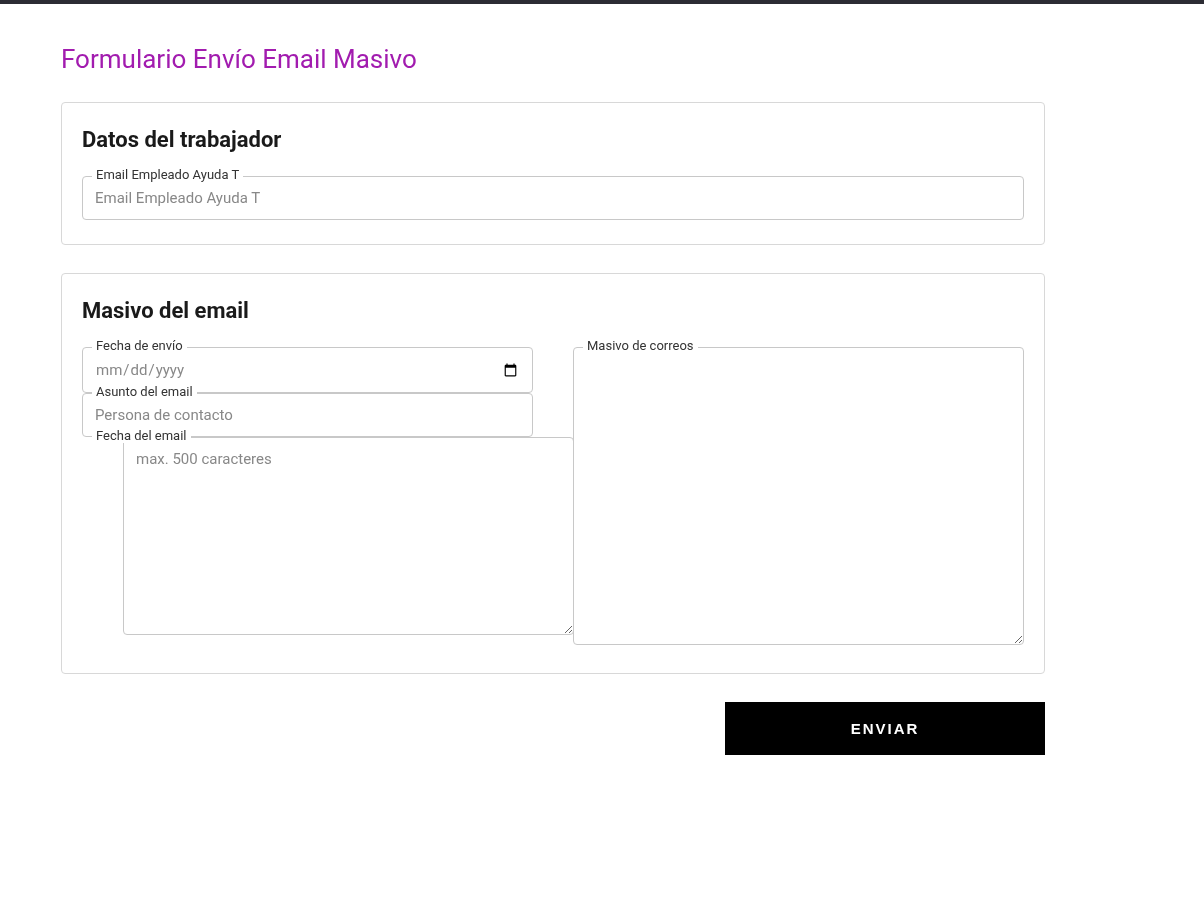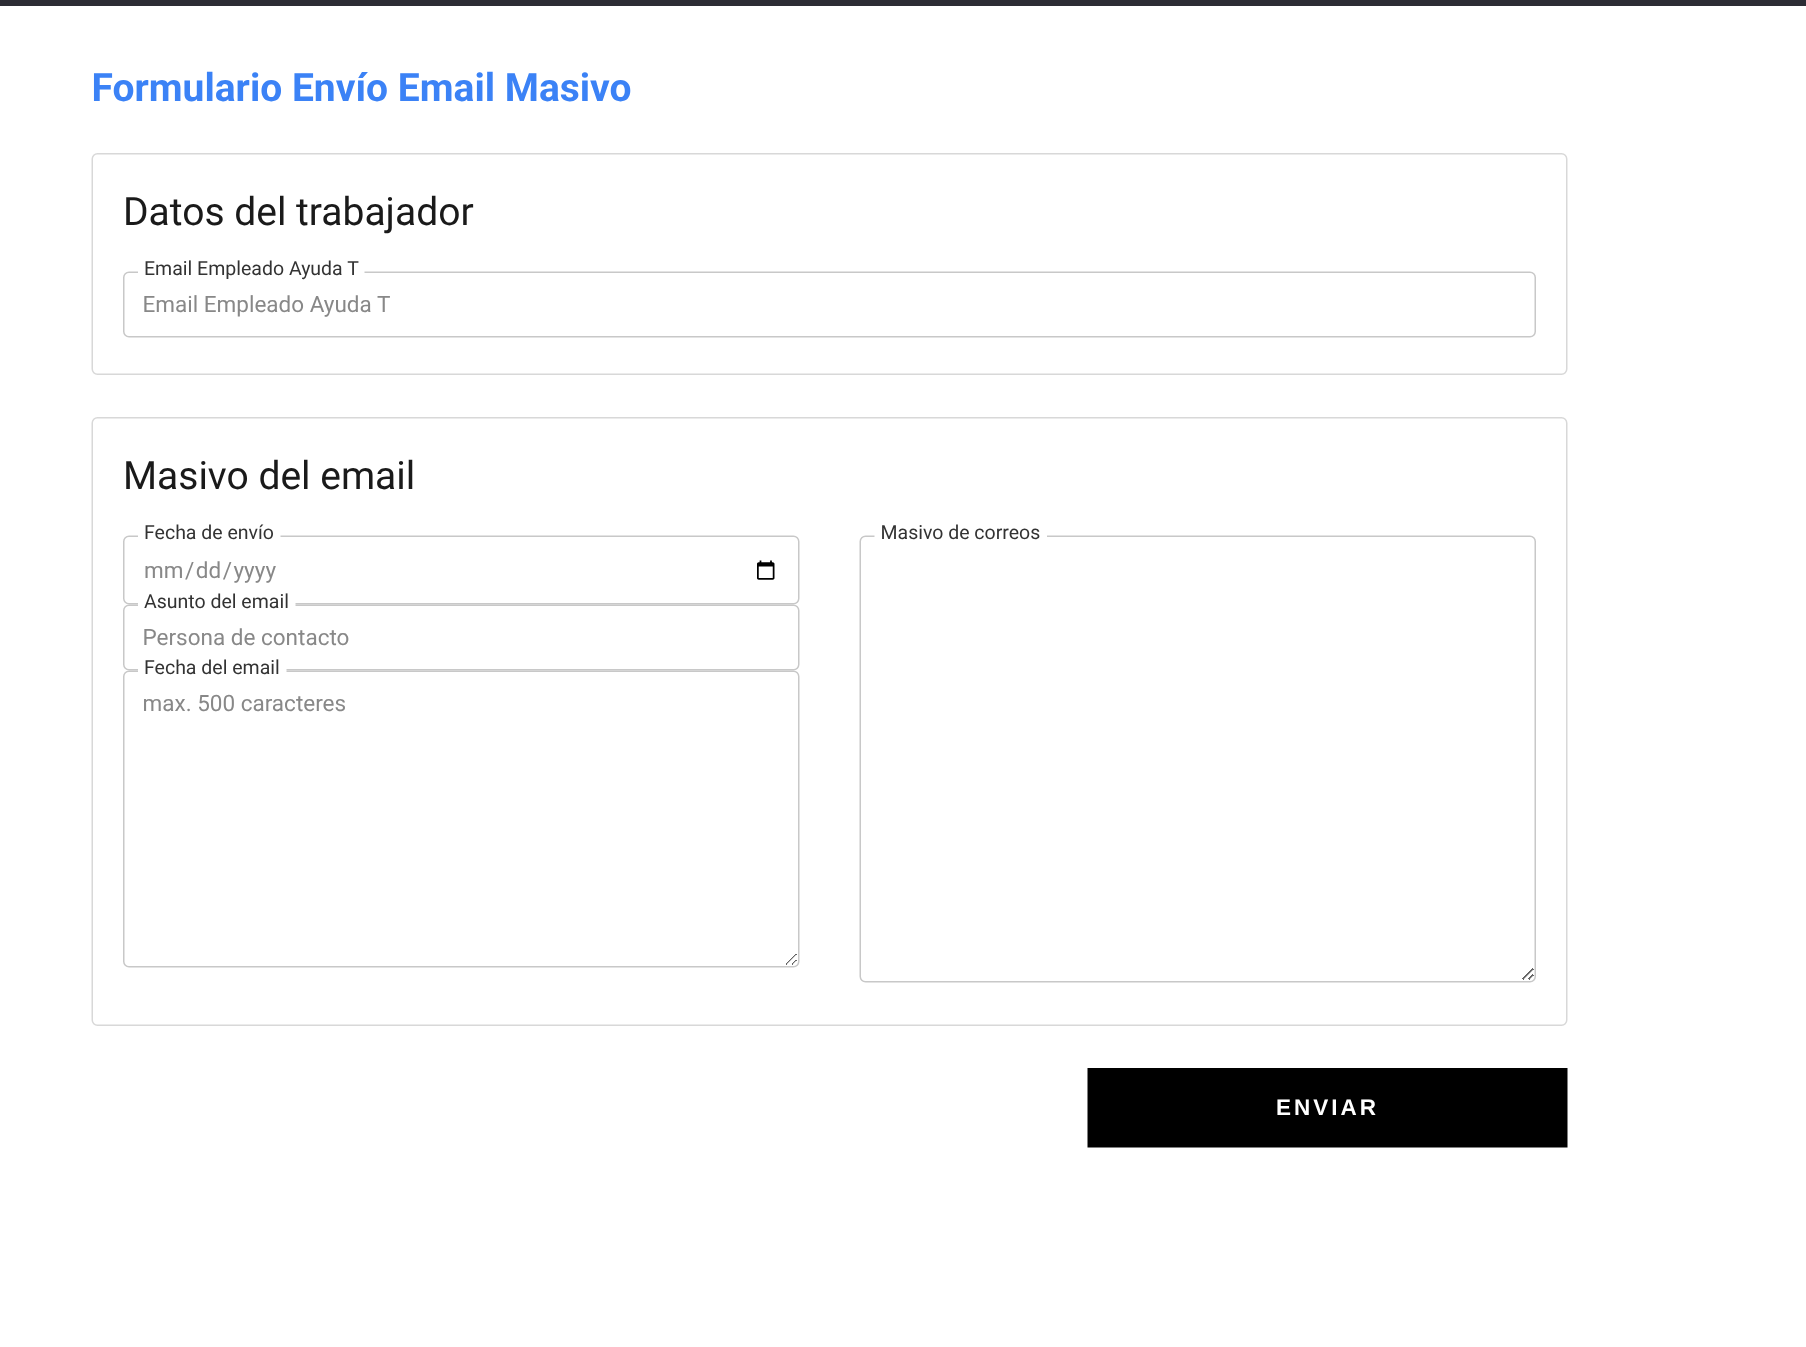--- a/index.html
+++ b/index.html
@@ -16,35 +16,35 @@
     
     .container {
       max-width: 984px;
       margin: 0 auto;
       padding: 40px 0 40px 0;
       margin-left: 61px;
     }
     
     .page-title {
       font-size: 26px;
-      font-weight: 700;
-      color: #3b82f6;
+      font-weight: 400;
+      color: #a21caf;
       margin-bottom: 28px;
     }
     
     .card {
       border: 1px solid #d8d8d8;
       border-radius: 4px;
       padding: 24px 20px 24px 20px;
       margin-bottom: 28px;
     }
     
     .card-title {
-      font-size: 26px;
-      font-weight: 400;
+      font-size: 22px;
+      font-weight: 700;
       color: #1a1a1a;
       margin-bottom: 24px;
     }
     
     .field-wrapper {
       position: relative;
     }
     
     .field-wrapper:last-child {
       margin-bottom: 0;
@@ -99,20 +99,21 @@
       gap: 40px;
     }
     
     .column {
       flex: 1;
       min-width: 0;
     }
     
     .textarea-body {
       height: 198px;
+      margin-left: 41px;
     }
     
     .textarea-emails {
       height: 298px;
     }
     
     .button-row {
       display: flex;
       justify-content: flex-end;
     }

